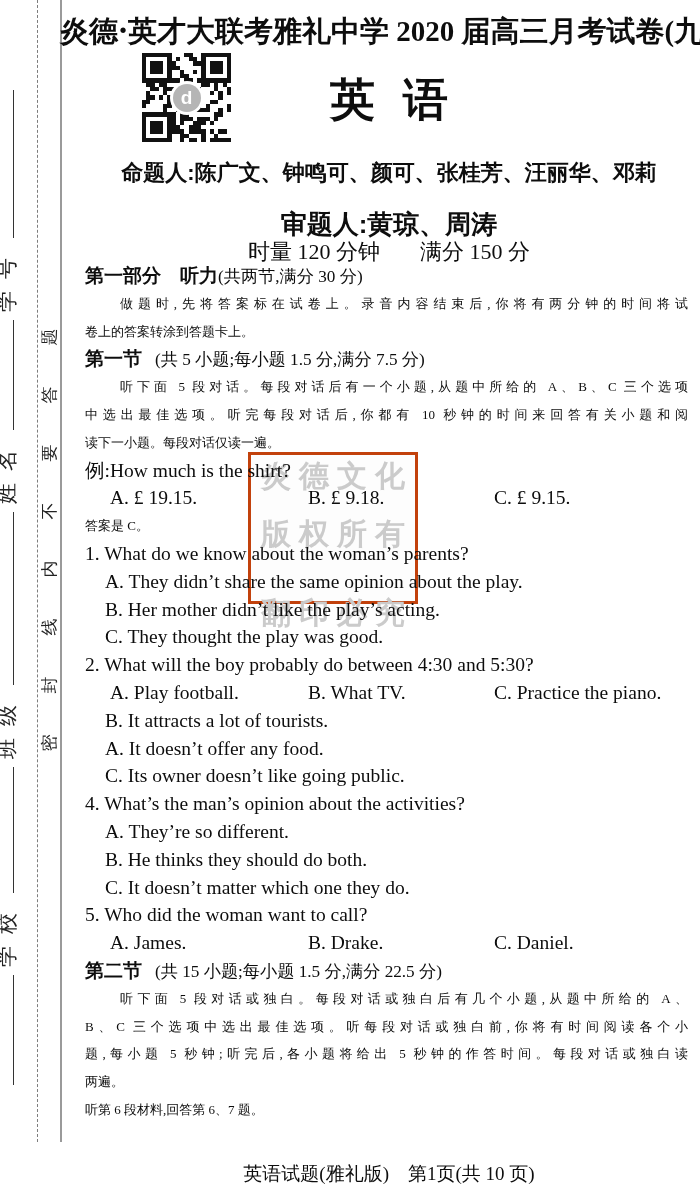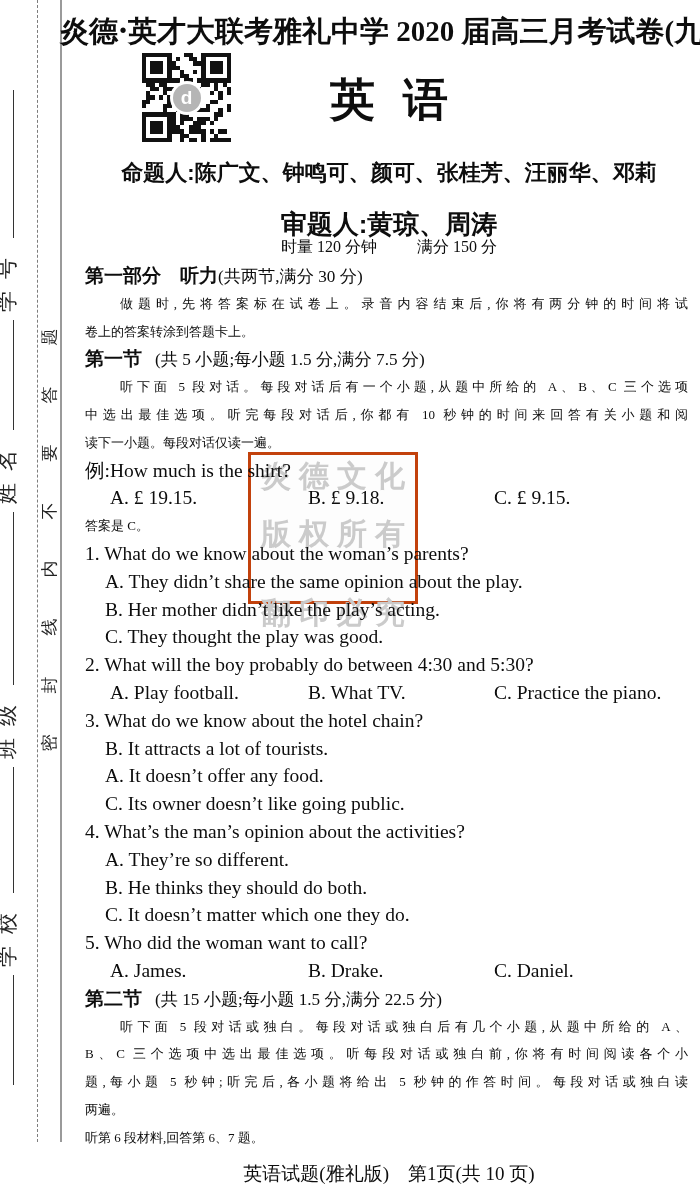--- a/index.html
+++ b/index.html
@@ -28,21 +28,21 @@
   .center-band{position:absolute;left:85px;width:608px;text-align:center;}
   .exam-title{top:12px;font-size:29px;font-weight:bold;white-space:nowrap;left:60px;width:640px;}
   .exam-title .brush{font-weight:900;font-family:"DejaVu Serif",serif;}
   .subject-line{top:70px;font-size:45px;font-weight:bold;
     font-family:"Liberation Sans","DejaVu Sans",sans-serif;}
   .subject-line span{letter-spacing:28px;margin-left:28px;}
   .setters-line{top:158px;font-size:22px;font-weight:bold;
     font-family:"Liberation Sans","DejaVu Sans",sans-serif;white-space:nowrap;}
   .reviewers-line{top:195px;font-size:26px;font-weight:bold;
     font-family:"Liberation Sans","DejaVu Sans",sans-serif;margin-top:12px;}
-  .duration-line{top:237px;font-size:16px;}
+  .duration-line{top:237px;font-size:22px;}
   .duration-line b{font-weight:normal;margin:0 20px;}
   .qr{position:absolute;left:141px;top:53px;width:91px;height:89px;}
   .qr svg{width:100%;height:100%;shape-rendering:crispEdges;}
   .qr-logo{position:absolute;left:50%;top:50%;width:28px;height:28px;margin:-14px 0 0 -14px;
     background:#b5b5b5;border-radius:50%;box-shadow:0 0 0 3px #fff;
     color:#fff;font-family:"Liberation Sans",sans-serif;font-weight:bold;font-size:19px;
     text-align:center;line-height:27px;}
   
   .watermark{position:absolute;left:248px;top:452px;width:164px;height:146px;
     background:#fdfdfd;border:3px solid #c2410c;z-index:0;text-align:center;
@@ -353,21 +353,20 @@
       <div class="ln en nw">1. What do we know about the woman’s parents?</div>
       <div class="ln en stack nw">A. They didn’t share the same opinion about the play.</div>
       <div class="ln en stack nw">B. Her mother didn’t like the play’s acting.</div>
       <div class="ln en stack nw">C. They thought the play was good.</div>
       <div class="ln en nw">2. What will the boy probably do between 4:30 and 5:30?</div>
       <div class="ln en opt-row nw">
         <div class="oc1">A. Play football.</div>
         <div class="oc2">B. What TV.</div>
         <div class="oc3">C. Practice the piano.</div>
       </div>
-      <div class="ln en nw">3. What do we know about the hotel chain?</div>
       <div class="ln en stack nw">B. It attracts a lot of  tourists.</div>
       <div class="ln en stack nw">A. It doesn’t offer any food.</div>
       <div class="ln en stack nw">C. Its owner doesn’t like going public.</div>
       <div class="ln en nw">4. What’s the man’s opinion about the activities?</div>
       <div class="ln en stack nw">A. They’re so different.</div>
       <div class="ln en stack nw">B. He thinks they should do both.</div>
       <div class="ln en stack nw">C. It doesn’t matter which one they do.</div>
       <div class="ln en nw">5. Who did the woman want to call?</div>
       <div class="ln en opt-row nw">
         <div class="oc1">A. James.</div>

